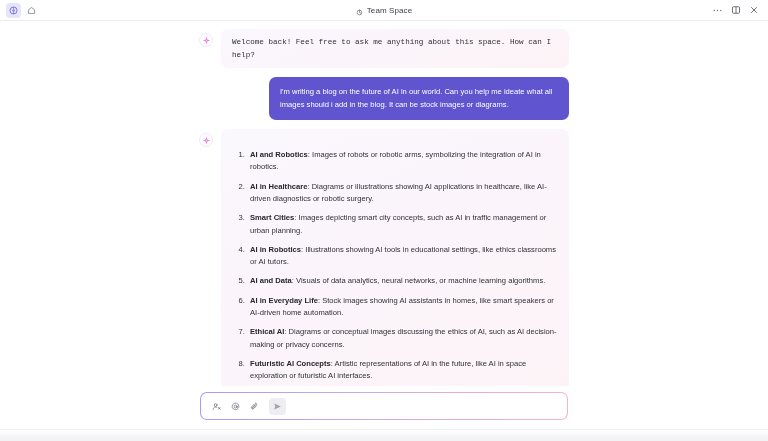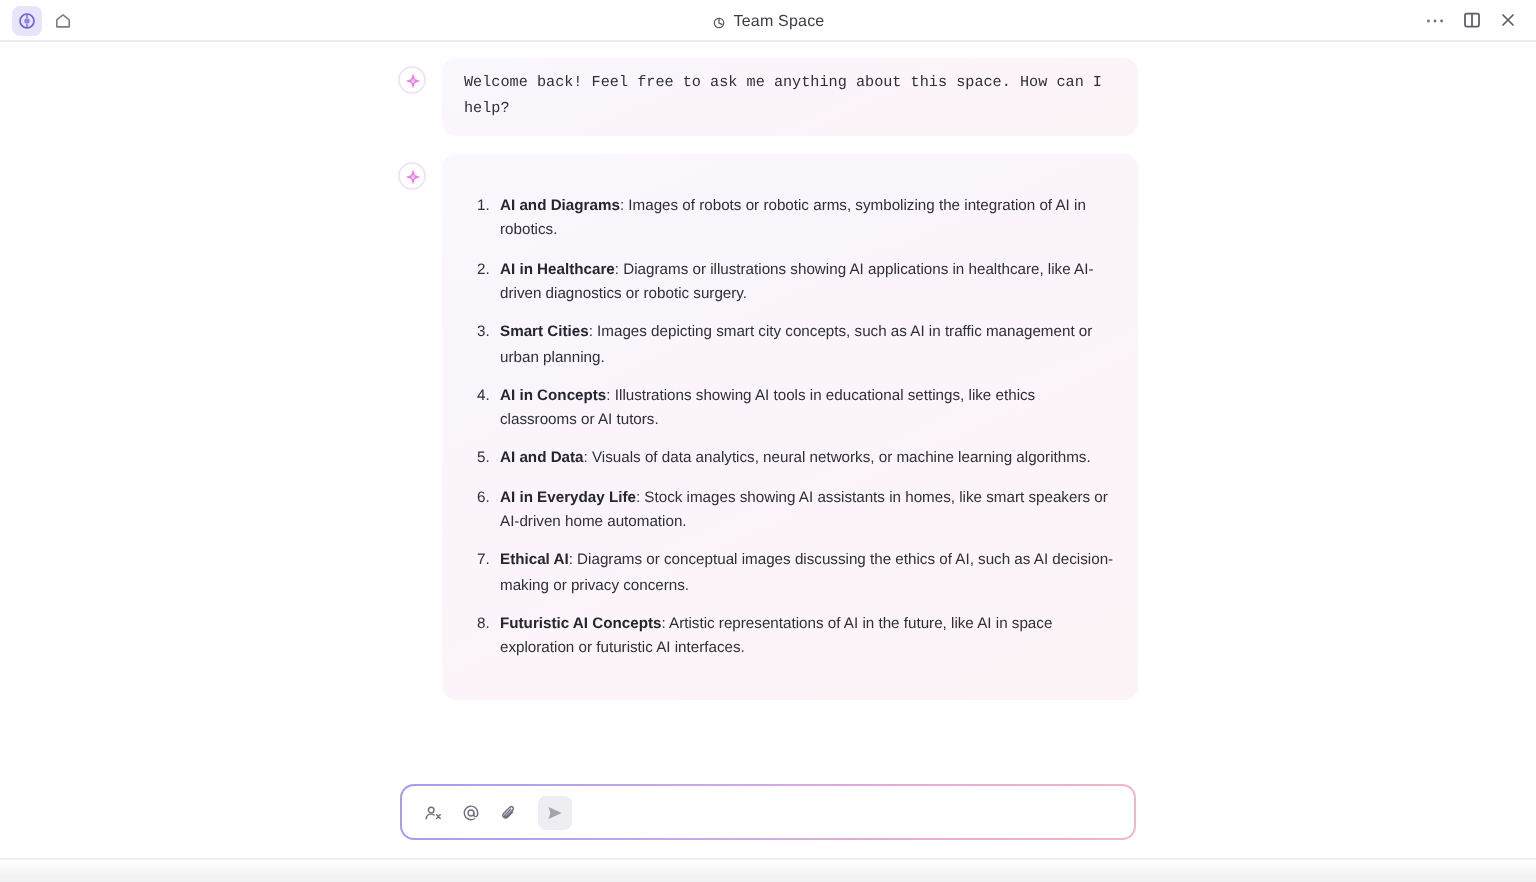--- a/index.html
+++ b/index.html
@@ -316,42 +316,47 @@
           <svg width="9" height="9" viewBox="0 0 16 16">
             <path d="M8 1.4 L9.6 6.2 L14.4 8 L9.6 9.8 L8 14.6 L6.4 9.8 L1.6 8 L6.4 6.2 Z" fill="#e27fe0"></path>
             <circle cx="8" cy="8" r="1.7" fill="#f4b9f0"></circle>
           </svg>
         </div>
         <div class="bubble assistant greeting">
           <p>Welcome back! Feel free to ask me anything about this space. How can I help?</p>
         </div>
       </div>
 
+      <div class="msg-row user">
+        <div class="bubble user">
+          <p>I'm writing a blog on the future of AI in our world. Can you help me ideate what all images should i add in the blog. It can be stock images or diagrams.</p>
+        </div>
+      </div>
 
       <div class="msg-row assistant">
         <div class="avatar">
           <svg width="9" height="9" viewBox="0 0 16 16">
             <path d="M8 1.4 L9.6 6.2 L14.4 8 L9.6 9.8 L8 14.6 L6.4 9.8 L1.6 8 L6.4 6.2 Z" fill="#e27fe0"></path>
             <circle cx="8" cy="8" r="1.7" fill="#f4b9f0"></circle>
           </svg>
         </div>
         <div class="bubble assistant">
 
           <ol class="idea-list">
             <li>
-              <b>AI and Diagrams</b><span>: Images of robots or robotic arms, symbolizing the integration of AI in robotics.</span>
+              <b>AI and Robotics</b><span>: Images of robots or robotic arms, symbolizing the integration of AI in robotics.</span>
             </li>
             <li>
               <b>AI in Healthcare</b><span>: Diagrams or illustrations showing AI applications in healthcare, like AI-driven diagnostics or robotic surgery.</span>
             </li>
             <li>
               <b>Smart Cities</b><span>: Images depicting smart city concepts, such as AI in traffic management or urban planning.</span>
             </li>
             <li>
-              <b>AI in Concepts</b><span>: Illustrations showing AI tools in educational settings, like ethics classrooms or AI tutors.</span>
+              <b>AI in Robotics</b><span>: Illustrations showing AI tools in educational settings, like ethics classrooms or AI tutors.</span>
             </li>
             <li>
               <b>AI and Data</b><span>: Visuals of data analytics, neural networks, or machine learning algorithms.</span>
             </li>
             <li>
               <b>AI in Everyday Life</b><span>: Stock images showing AI assistants in homes, like smart speakers or AI-driven home automation.</span>
             </li>
             <li>
               <b>Ethical AI</b><span>: Diagrams or conceptual images discussing the ethics of AI, such as AI decision-making or privacy concerns.</span>
             </li>

